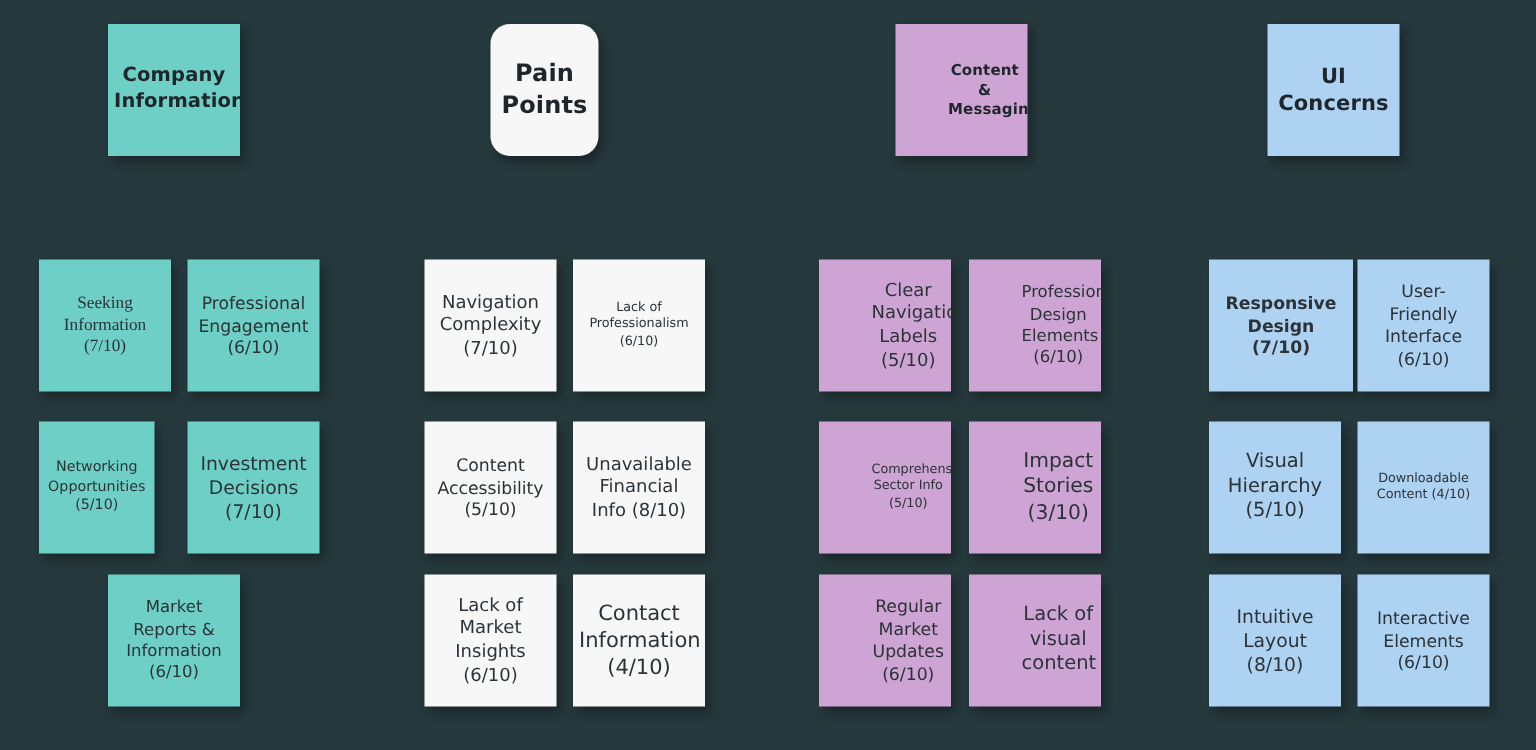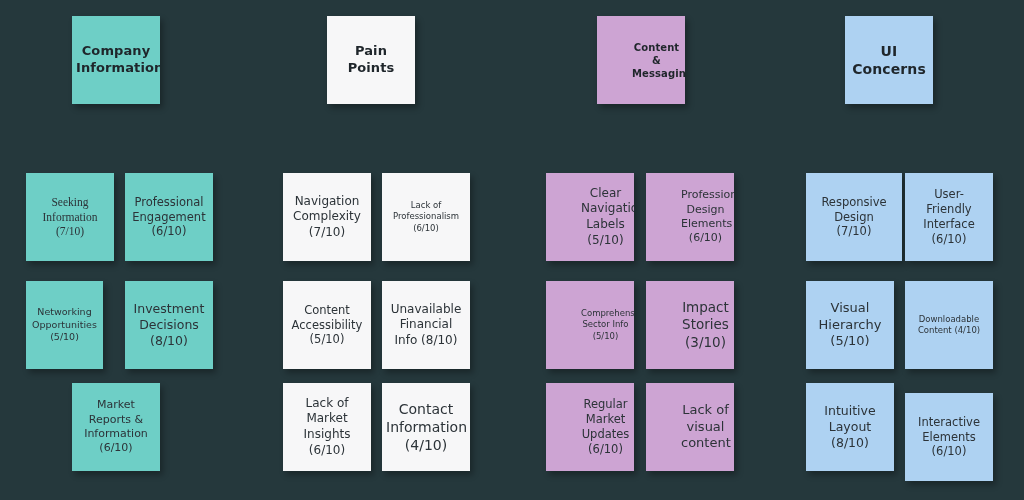--- a/index.html
+++ b/index.html
@@ -67,29 +67,29 @@
 (6/10)</span>
     </div>
     <div class="note c-teal" style="left: 26px; top: 281px; width: 77px; height: 88px; font-size: 9.5px;">
       <span class="txt">Networking
 Opportunities
 (5/10)</span>
     </div>
     <div class="note c-teal" style="left: 125px; top: 281px; width: 88px; height: 88px; font-size: 12.5px;">
       <span class="txt">Investment
 Decisions
-(8/10)</span>
+(7/10)</span>
     </div>
     <div class="note c-teal" style="left: 72px; top: 383px; width: 88px; height: 88px; font-size: 11px;">
       <span class="txt">Market
 Reports &amp;
 Information
 (6/10)</span>
     </div>
-    <div class="note header c-white" style="left: 327px; top: 16px; width: 88px; height: 88px; font-size: 13px;">
+    <div class="note header c-white" style="left: 327px; top: 16px; width: 72px; height: 88px; font-size: 16px; border-radius: 13px;">
       <span class="txt">Pain Points</span>
     </div>
     <div class="note c-white" style="left: 283px; top: 173px; width: 88px; height: 88px; font-size: 12px;">
       <span class="txt">Navigation
 Complexity
 (7/10)</span>
     </div>
     <div class="note c-white" style="left: 382px; top: 173px; width: 88px; height: 88px; font-size: 8.5px;">
       <span class="txt">Lack of
 Professionalism
@@ -150,21 +150,21 @@
     </div>
     <div class="note c-purple" style="left: 646px; top: 383px; width: 88px; height: 88px; font-size: 13px;">
       <span class="txt">Lack of
 visual
 content</span>
     </div>
     <div class="note header c-blue" style="left: 845px; top: 16px; width: 88px; height: 88px; font-size: 14px;">
       <span class="txt">UI
 Concerns</span>
     </div>
-    <div class="note c-blue" style="left: 806px; top: 173px; width: 96px; height: 88px; font-size: 11.5px;">
+    <div class="note c-blue" style="left: 806px; top: 173px; width: 96px; height: 88px; font-size: 11.5px; font-weight: bold;">
       <span class="txt">Responsive
 Design
 (7/10)</span>
     </div>
     <div class="note c-blue" style="left: 905px; top: 173px; width: 88px; height: 88px; font-size: 11.5px;">
       <span class="txt">User-
 Friendly
 Interface
 (6/10)</span>
     </div>
@@ -175,18 +175,18 @@
     </div>
     <div class="note c-blue" style="left: 905px; top: 281px; width: 88px; height: 88px; font-size: 8.5px;">
       <span class="txt">Downloadable
 Content (4/10)</span>
     </div>
     <div class="note c-blue" style="left: 806px; top: 383px; width: 88px; height: 88px; font-size: 12.5px;">
       <span class="txt">Intuitive
 Layout
 (8/10)</span>
     </div>
-    <div class="note c-blue" style="left: 905px; top: 383px; width: 88px; height: 88px; font-size: 11.5px; margin-top: 10px;">
+    <div class="note c-blue" style="left: 905px; top: 383px; width: 88px; height: 88px; font-size: 11.5px;">
       <span class="txt">Interactive
 Elements
 (6/10)</span>
     </div>
   </div>
 
 </body></html>

